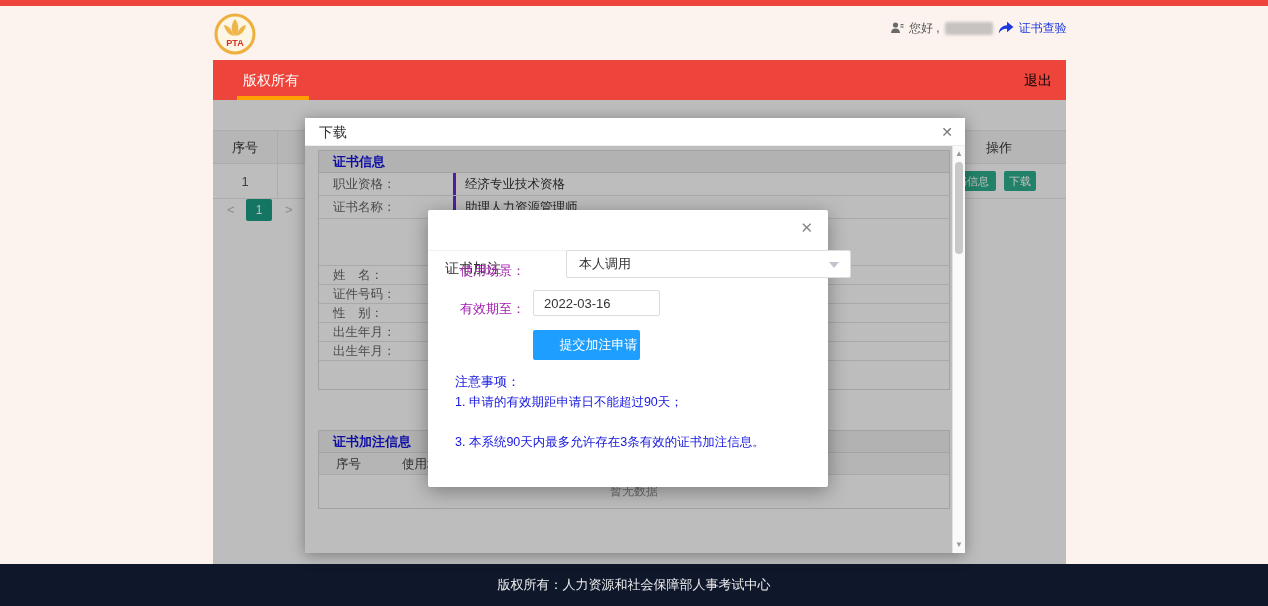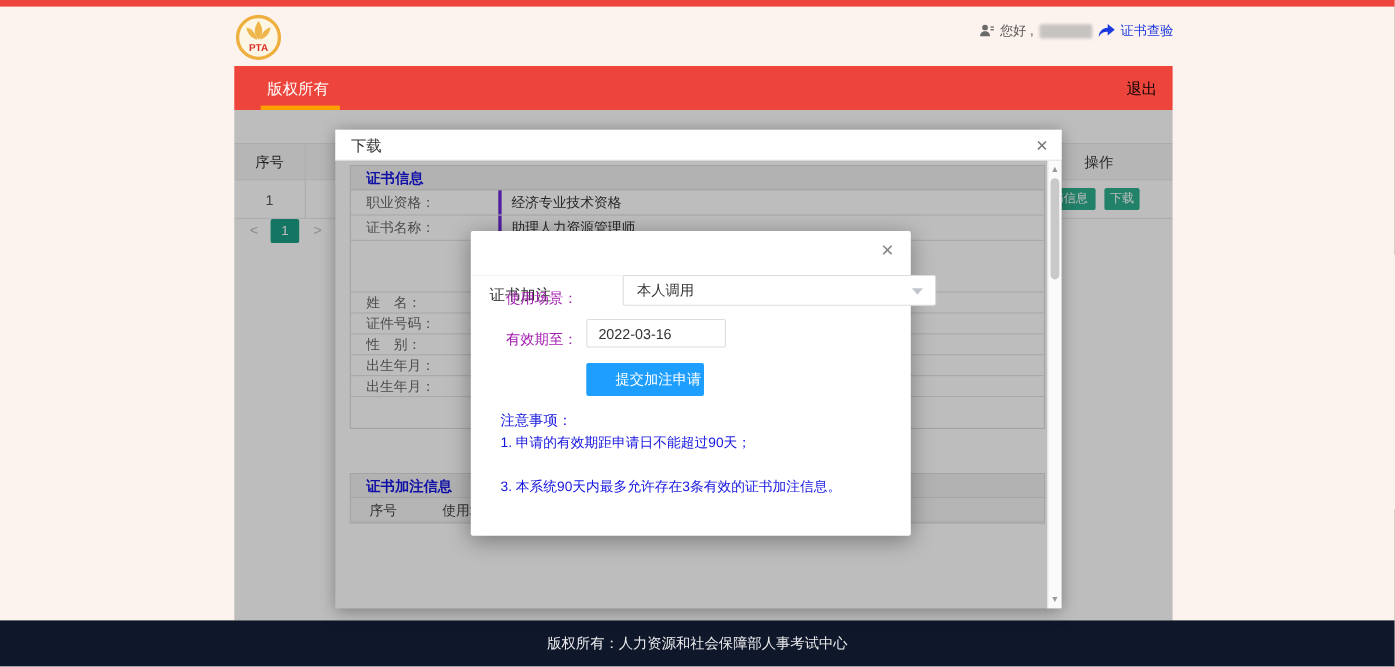--- a/index.html
+++ b/index.html
@@ -188,20 +188,21 @@
       </div>
     </div>
 
     <div class="sec sec2">
       <div class="sec-title">证书加注信息</div>
       <div class="sec2-head">
         <span class="s2-index">序号</span>
         <span class="s2-scene">使用场景</span>
         <span class="s2-action">操作</span>
       </div>
+      <div class="sec2-empty">暂无数据</div>
     </div>
 
     <div class="overlay-dlbody"></div>
 
     <div class="dl-scroll">
       <div class="sc-up">▲</div>
       <div class="sc-thumb"></div>
       <div class="sc-down">▼</div>
     </div>
   </div>

